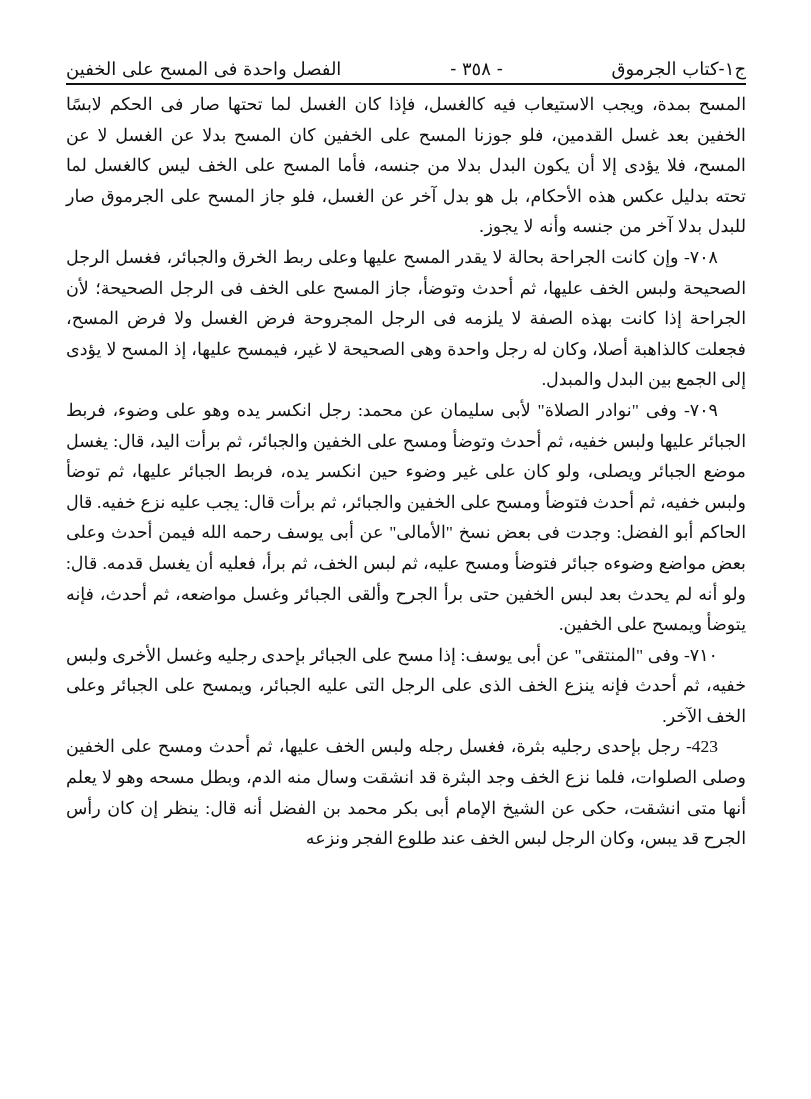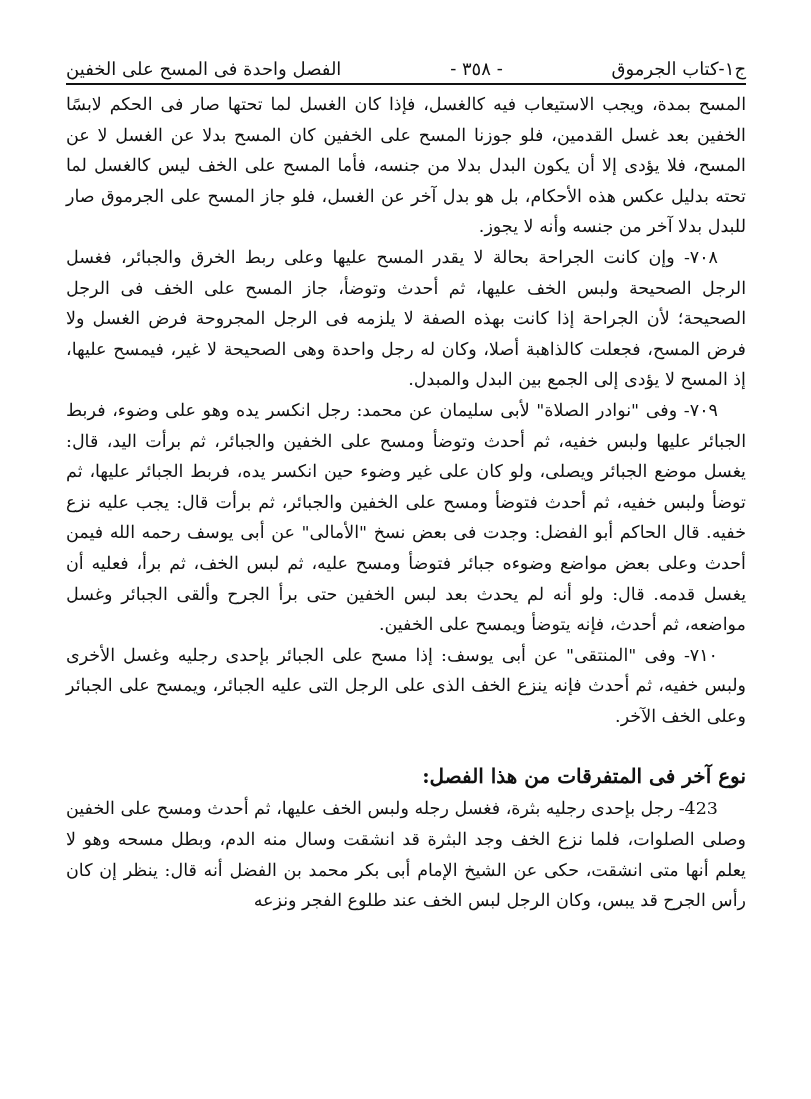--- a/index.html
+++ b/index.html
@@ -5,35 +5,34 @@
   html, body { margin: 0; padding: 0; background: #ffffff; }
   body { width: 811px; height: 1099px; position: relative; overflow: hidden;
          font-family: "DejaVu Serif", "Liberation Serif", serif; color: #111; }
   .page { position: absolute; left: 66px; top: 58px; width: 680px; direction: rtl; }
   .header { display: flex; justify-content: space-between; align-items: baseline;
             font-size: 18px; padding-bottom: 4px; border-bottom: 2px solid #111; }
   .header span { white-space: nowrap; }
   .body-text { font-size: 17.5px; line-height: 30.6px; text-align: justify;
                text-align-last: auto; margin-top: 4px; }
   p { margin: 0 0 0 0; text-indent: 0; }
-  p.para { text-indent: 28px; }
+  p.para { text-indent: 28px; font-family: Liberation Serif, serif; }
   .heading { font-size: 20px; font-weight: bold; margin-top: 28px; line-height: 34px; }
 </style>
 </head>
 <body>
 
 <div class="page">
   <div class="header">
     <span>ج١-كتاب الجرموق</span>
     <span>- ٣٥٨ -</span>
     <span>الفصل واحدة فى المسح على الخفين</span>
   </div>
 
   <div class="body-text">
     <p>المسح بمدة، ويجب الاستيعاب فيه كالغسل، فإذا كان الغسل لما تحتها صار فى الحكم لابسًا الخفين بعد غسل القدمين، فلو جوزنا المسح على الخفين كان المسح بدلا عن الغسل لا عن المسح، فلا يؤدى إلا أن يكون البدل بدلا من جنسه، فأما المسح على الخف ليس كالغسل لما تحته بدليل عكس هذه الأحكام، بل هو بدل آخر عن الغسل، فلو جاز المسح على الجرموق صار للبدل بدلا آخر من جنسه وأنه لا يجوز.</p>
     <p class="para">٧٠٨- وإن كانت الجراحة بحالة لا يقدر المسح عليها وعلى ربط الخرق والجبائر، فغسل الرجل الصحيحة ولبس الخف عليها، ثم أحدث وتوضأ، جاز المسح على الخف فى الرجل الصحيحة؛ لأن الجراحة إذا كانت بهذه الصفة لا يلزمه فى الرجل المجروحة فرض الغسل ولا فرض المسح، فجعلت كالذاهبة أصلا، وكان له رجل واحدة وهى الصحيحة لا غير، فيمسح عليها، إذ المسح لا يؤدى إلى الجمع بين البدل والمبدل.</p>
     <p class="para">٧٠٩- وفى "نوادر الصلاة" لأبى سليمان عن محمد: رجل انكسر يده وهو على وضوء، فربط الجبائر عليها ولبس خفيه، ثم أحدث وتوضأ ومسح على الخفين والجبائر، ثم برأت اليد، قال: يغسل موضع الجبائر ويصلى، ولو كان على غير وضوء حين انكسر يده، فربط الجبائر عليها، ثم توضأ ولبس خفيه، ثم أحدث فتوضأ ومسح على الخفين والجبائر، ثم برأت قال: يجب عليه نزع خفيه. قال الحاكم أبو الفضل: وجدت فى بعض نسخ "الأمالى" عن أبى يوسف رحمه الله فيمن أحدث وعلى بعض مواضع وضوءه جبائر فتوضأ ومسح عليه، ثم لبس الخف، ثم برأ، فعليه أن يغسل قدمه. قال: ولو أنه لم يحدث بعد لبس الخفين حتى برأ الجرح وألقى الجبائر وغسل مواضعه، ثم أحدث، فإنه يتوضأ ويمسح على الخفين.</p>
     <p class="para">٧١٠- وفى "المنتقى" عن أبى يوسف: إذا مسح على الجبائر بإحدى رجليه وغسل الأخرى ولبس خفيه، ثم أحدث فإنه ينزع الخف الذى على الرجل التى عليه الجبائر، ويمسح على الجبائر وعلى الخف الآخر.</p>
 
-    <div class="heading">نوع آخر فى المتفرقات من هذا الفصل:</div>
     <p class="para">423- رجل بإحدى رجليه بثرة، فغسل رجله ولبس الخف عليها، ثم أحدث ومسح على الخفين وصلى الصلوات، فلما نزع الخف وجد البثرة قد انشقت وسال منه الدم، وبطل مسحه وهو لا يعلم أنها متى انشقت، حكى عن الشيخ الإمام أبى بكر محمد بن الفضل أنه قال: ينظر إن كان رأس الجرح قد يبس، وكان الرجل لبس الخف عند طلوع الفجر ونزعه</p>
   </div>
 </div>
 
 </body></html>

